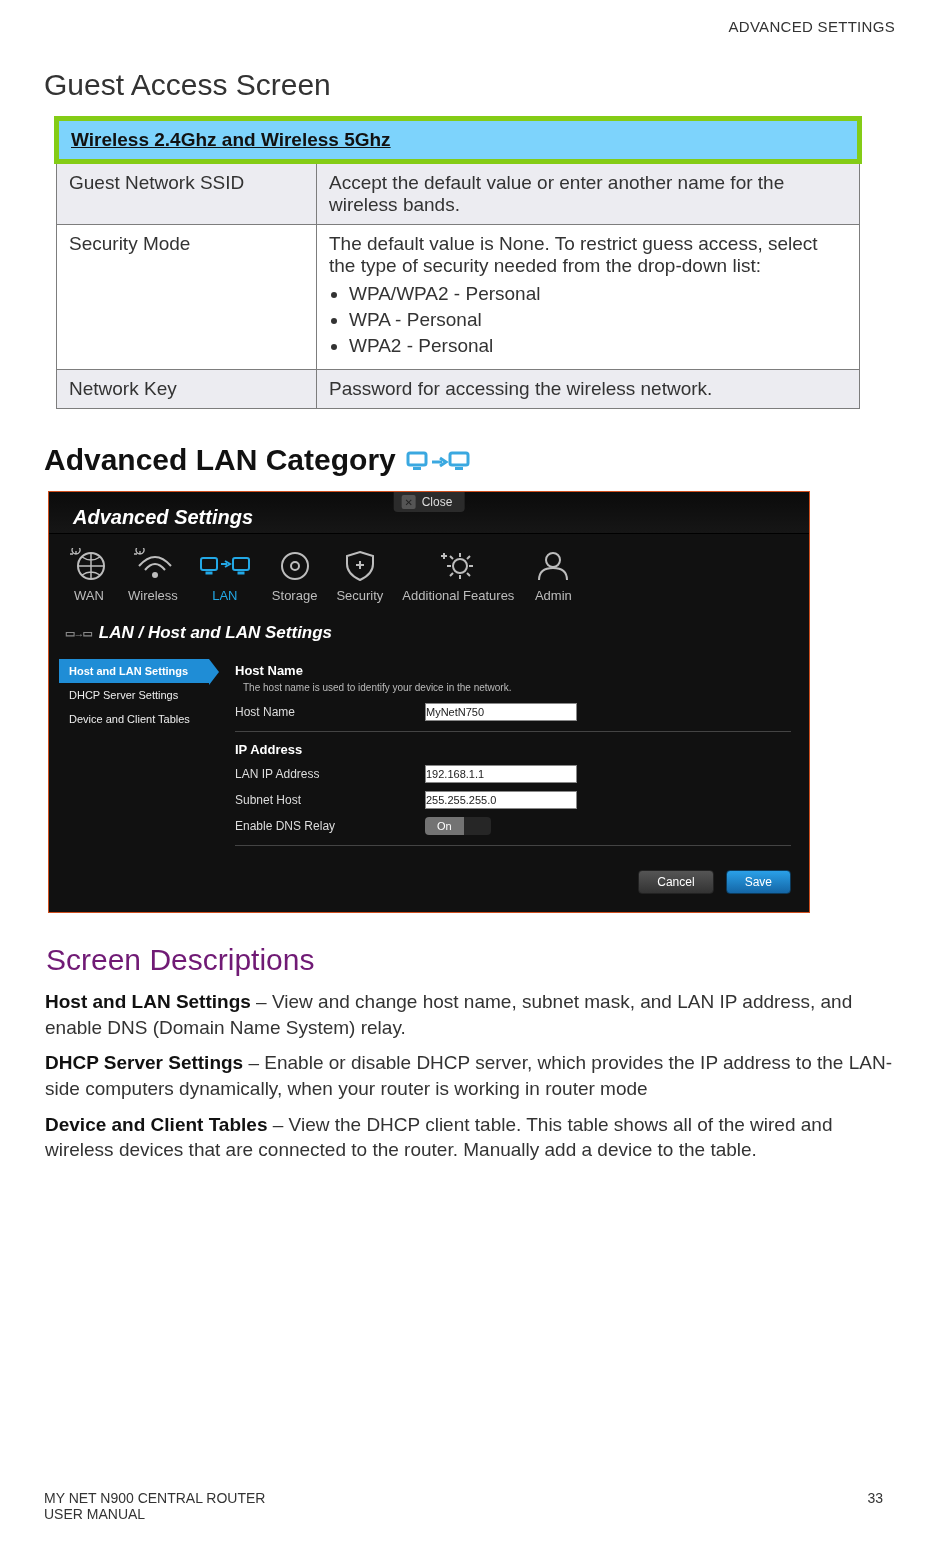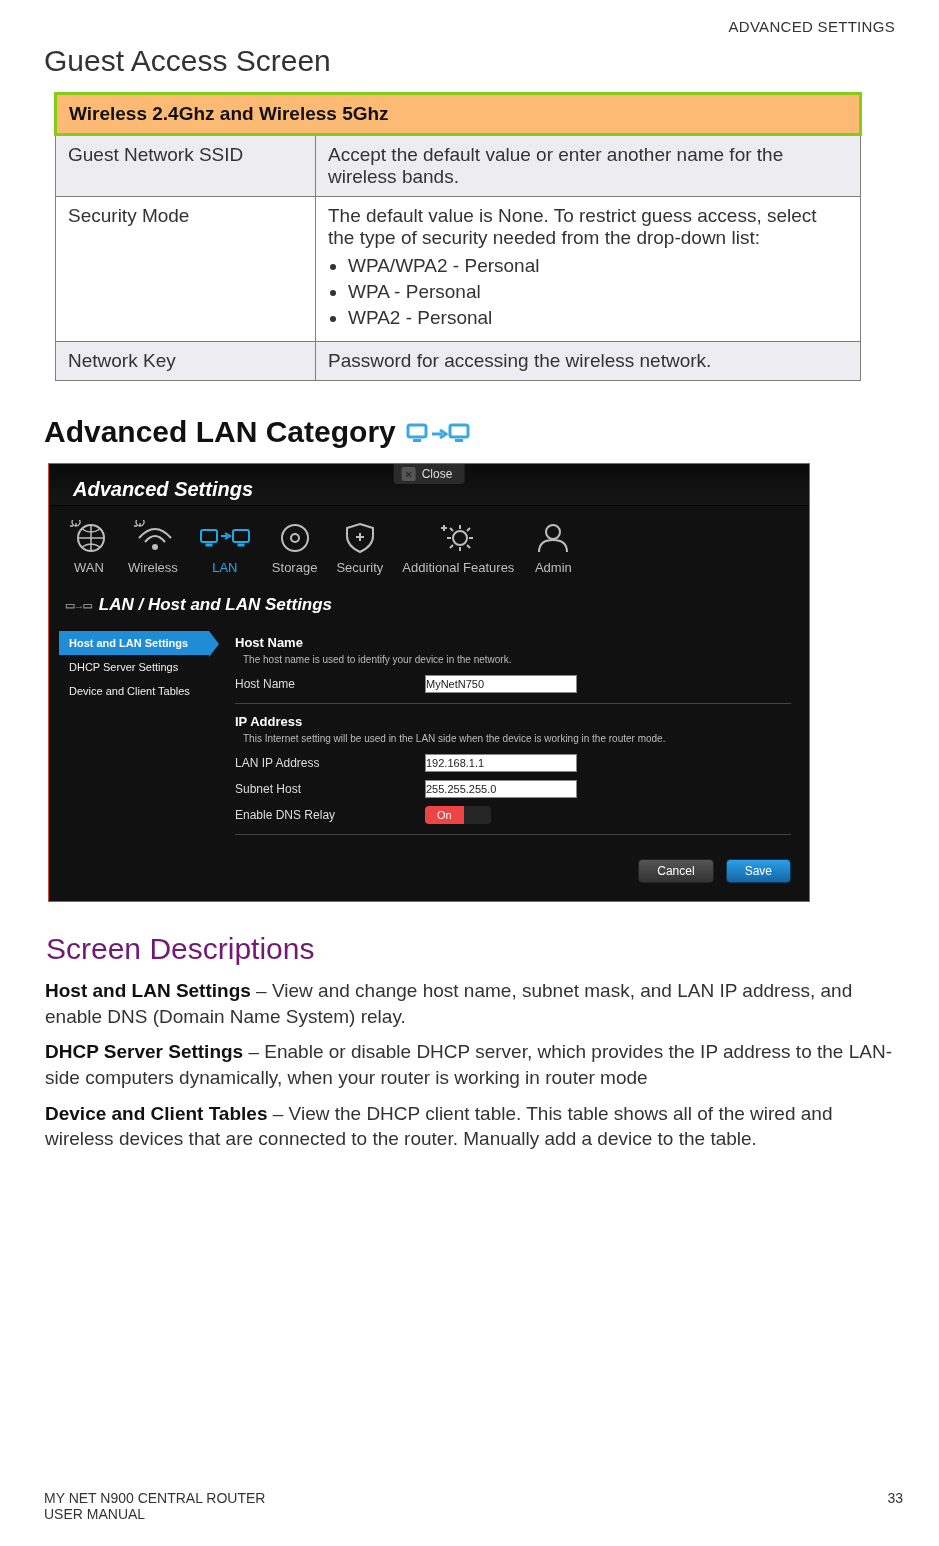--- a/index.html
+++ b/index.html
@@ -20,21 +20,21 @@
     position: absolute;
     top: 18px;
     right: 44px;
     font-size: 15px;
     letter-spacing: 0.3px;
     color: #333;
   }
   h1.section-title {
     font-size: 30px;
     font-weight: 300;
-    margin: 24px 0 14px 0;
+    margin: 48px 0 14px 0;
     color: #333;
   }
   h1.section-title.bold {
     font-weight: 700;
     color: #111;
     display: flex;
     align-items: flex-end;
     gap: 10px;
     margin-top: 34px;
   }
@@ -54,24 +54,25 @@
   table.settings td, table.settings th {
     border: 1px solid #7d7d7d;
     border-top: 1px solid #5c5c5c;
     padding: 8px 12px;
     font-size: 19px;
     vertical-align: top;
     text-align: left;
     color: #333;
   }
   table.settings tr.hdr td {
-    background: #fdba74;
+    background: #7dd3fc;
     color: #111;
     font-weight: 700;
-    border: 3px solid #84cc16;
+    border: 5px solid #84cc16;
+    text-decoration: underline;
   }
   table.settings tr.shade td { background: #ececf1; }
   table.settings td.col1 { width: 235px; }
   table.settings ul { margin: 6px 0 4px 0; padding-left: 20px; }
   table.settings li { margin: 4px 0; }
   
   .lan-cat-icon svg { vertical-align: middle; }
   
   .shot {
     width: 760px;
@@ -207,21 +208,21 @@
     background: #fff;
     color: #222;
   }
   .toggle {
     display: inline-flex;
     border-radius: 4px;
     overflow: hidden;
     font-size: 11px;
   }
   .toggle .on {
-    background: #ef4444;
+    background: #737373;
     color: #fff;
     padding: 3px 12px;
   }
   .toggle .off {
     background: #262626;
     color: #888;
     padding: 3px 12px;
   }
   .btnrow {
     display: flex;
@@ -247,21 +248,21 @@
     margin: 10px 1px;
     color: #333;
   }
   .desc b { font-weight: 700; color: #111; }
 
   
   .footer {
     position: absolute;
     bottom: 24px;
     left: 44px;
-    right: 36px;
+    right: 56px;
     display: flex;
     justify-content: space-between;
     font-size: 14px;
     color: #333;
   }
 </style>
 </head>
 <body>
 
 <div class="page">
@@ -394,21 +395,20 @@
 
       <div class="form">
         <div class="grp-title">Host Name</div>
         <div class="grp-desc">The host name is used to identify your device in the network.</div>
         <div class="row">
           <div class="lbl">Host Name</div>
           <input type="text" value="MyNetN750" style="">
         </div>
         <hr>
         <div class="grp-title">IP Address</div>
-        <div class="grp-desc">This Internet setting will be used in the LAN side when the device is working in the router mode.</div>
         <div class="row">
           <div class="lbl">LAN IP Address</div>
           <input type="text" value="192.168.1.1" style="">
         </div>
         <div class="row">
           <div class="lbl">Subnet Host</div>
           <input type="text" value="255.255.255.0" style="">
         </div>
         <div class="row">
           <div class="lbl">Enable DNS Relay</div>

